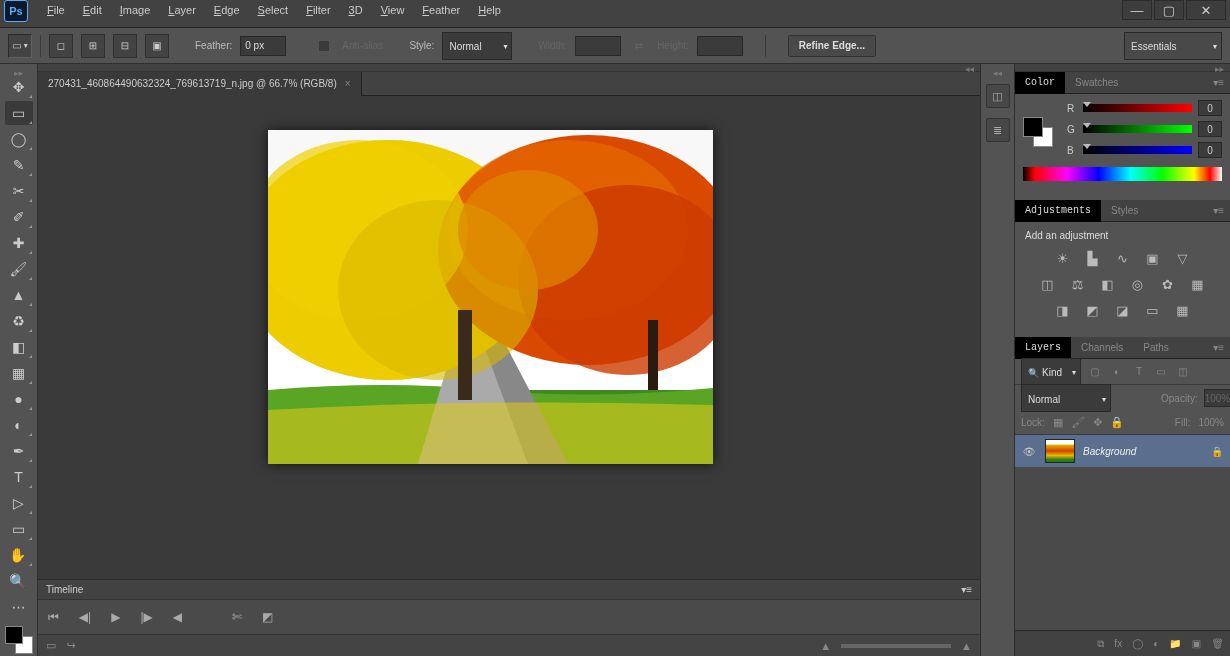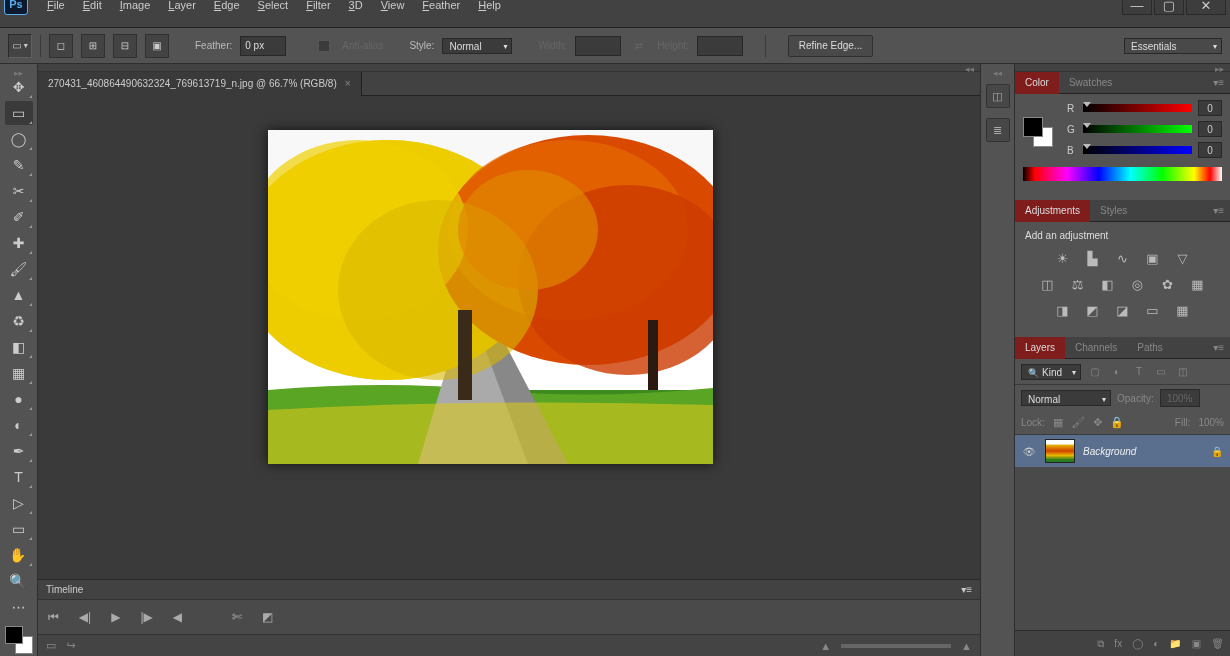--- a/index.html
+++ b/index.html
@@ -1,34 +1,34 @@
 <!DOCTYPE html>
 <html><head>
 <meta charset="utf-8">
 <style>
 * { margin: 0; padding: 0; box-sizing: border-box; font-family: "Segoe UI", Tahoma, sans-serif; user-select: none; }
 body { background: #535353; width: 1230px; height: 656px; overflow: hidden; color: #ccc; font-size: 11px; }
-.menubar { height: 28px; background: #424242; display: flex; align-items: flex-end; padding: 12px 4px; border-bottom: 1px solid #222; }
+.menubar { height: 28px; background: #424242; display: flex; align-items: flex-start; padding: 0 4px; border-bottom: 1px solid #222; }
 .ps-logo { width: 24px; height: 22px; background: #0b1a2e; color: #5badee; font-weight: bold; font-size: 11px; display: flex; align-items: center; justify-content: center; border-radius: 3px; margin-right: 10px; border:1px solid #5badee; }
 .menu-item { padding: 4px 9px; cursor: default; }
 .menu-item:first-letter { text-decoration: underline; }
 .window-controls { margin-left: auto; display: flex; }
 .win-btn { width: 30px; height: 20px; background: #3d3d3d; border: 1px solid #2a2a2a; margin-left: 2px; display: flex; align-items: center; justify-content: center; color: #ccc; font-size: 13px; }
 .win-btn.close { width: 40px; }
 
 .optionsbar { height: 36px; background: #535353; border-bottom: 1px solid #2e2e2e; display: flex; align-items: center; padding: 0 8px; gap: 8px; font-size: 10px; }
 .tool-icon-box { width: 24px; height: 24px; background: #434343; border: 1px solid #303030; display: flex; align-items: center; justify-content: center; }
 .tool-icon-box.d { border-top-color:#2a2a2a; border-left-color:#2a2a2a; border-bottom-color:#606060; border-right-color:#606060;}
 .dd-arrow::after { content: "▾"; margin-left: 2px; font-size: 8px; }
 .lbl { color: #bbb; }
 .numfield { width: 46px; height: 20px; background: #3b3b3b; border: 1px solid #282828; color: #ddd; padding: 0 4px; display: inline-flex; align-items: center; }
-.sel { height: 16px; background: #3b3b3b; border: 1px solid #282828; color: #ddd; padding: 2px 18px 0 6px; display: inline-flex; align-items: center; position: relative; min-width: 70px; }
+.sel { height: 28px; background: #3b3b3b; border: 1px solid #282828; color: #ddd; padding: 2px 18px 0 6px; display: inline-flex; align-items: center; position: relative; min-width: 70px; }
 .sel::after { content: "▾"; position: absolute; right: 4px; font-size: 8px; }
 .chk { width: 12px; height: 12px; border: 1px solid #555; background: #3b3b3b; margin-right: 4px; display: inline-block; vertical-align: middle; }
-.btn { height: 22px; background: #494949; border: 1px solid #303030; color: #ddd; padding: 0 10px; display: inline-flex; align-items: center; border-radius: 2px; }
+.btn { height: 22px; background: #494949; border: 1px solid #303030; color: #ddd; padding: 0 10px; display: inline-flex; align-items: center; border-radius: 2px; font-weight: bold; }
 .vsep { width: 1px; height: 22px; background: #3a3a3a; }
 .essentials { margin-left: auto; }
 .essentials .sel { min-width: 98px; background:#494949; }
 
 .workspace { position: absolute; top: 64px; left: 0; right: 0; bottom: 0; display: flex; }
 
 .toolbar { width: 38px; background: #535353; border-right: 1px solid #2e2e2e; display: flex; flex-direction: column; align-items: center; padding-top: 4px; }
 .toolbar .tb { width: 28px; height: 24px; margin: 1px 0; display: flex; align-items: center; justify-content: center; color: #ccc; font-size: 14px; border-radius: 2px; position: relative;}
 .toolbar .tb.active { background: #3a3a3a; }
 .toolbar .tb .tri { position:absolute; right:1px; bottom:1px; width:0;height:0;border-left:3px solid transparent; border-bottom:3px solid #999;}
@@ -56,21 +56,21 @@
 .cvt-group .btn { border-radius: 3px 0 0 3px; }
 .cvt-group .btn.dd { border-radius: 0 3px 3px 0; border-left:none; padding:0 6px;}
 .tl-foot { height: 22px; background:#444; border-top:1px solid #333; display:flex; align-items:center; padding: 0 8px; gap:10px; color:#888;}
 
 .rightcol { width: 34px; background: #535353; border-left: 1px solid #2e2e2e; display:flex; flex-direction:column; align-items:center; padding-top:4px; gap:10px;}
 .rightcol .ic { width:24px; height:24px; background:#474747; border:1px solid #333; border-radius:2px; display:flex;align-items:center;justify-content:center; color:#aaa; font-size:11px;}
 
 .panels { width: 216px; background: #535353; border-left: 1px solid #2e2e2e; display: flex; flex-direction: column; font-size: 10px; }
 .panel-tabs { height: 22px; background: #424242; display: flex; align-items: center; border-bottom: 1px solid #222; }
 .ptab { padding: 0 10px; height: 22px; display: flex; align-items: center; color: #888; }
-.ptab.active { background: #7f1d1d; color: #ddd; }
+.ptab.active { background: #000000; color: #ddd; font-family: Liberation Mono, monospace; }
 .panel-tabs .menu-ic { margin-left: auto; padding: 0 6px; color:#888;}
 
 .color-panel { padding: 6px 8px 0 8px; }
 .color-row { display: flex; align-items: center; gap: 6px; margin-bottom: 4px; }
 .color-swatch-pair { width: 30px; height: 30px; position: relative; margin-right:8px;}
 .csw-fg { position:absolute; width:20px; height:20px; background:#000; border:1px solid #888; top:0; left:0; z-index:2;}
 .csw-bg { position:absolute; width:20px; height:20px; background:#fff; border:1px solid #888; bottom:0; right:0;}
 .rgb-sliders { flex:1; }
 .rgb-row { display:flex; align-items:center; gap:6px; margin-bottom:5px;}
 .rgb-row .ch { width: 10px; }
@@ -85,21 +85,21 @@
 .adj-panel { padding: 8px 10px 10px 10px; }
 .adj-panel .title { margin-bottom: 8px; color:#ddd; font-weight: normal; }
 .adj-row { display: flex; gap: 10px; margin-bottom: 8px; justify-content: center; }
 .adj-ic { width: 20px; height: 18px; color: #bbb; display:flex; align-items:center; justify-content:center; font-size:13px;}
 
 .layer-panel { flex: 1; display: flex; flex-direction: column; }
 .lp-opts { height: 26px; display: flex; align-items: center; padding: 0 6px; gap: 6px; border-bottom:1px solid #3a3a3a;}
 .lp-opts .sel { min-width: 56px; font-size:10px;}
 .lp-filtic { width:16px; height:16px; color:#888; display:flex; align-items:center; justify-content:center;}
 .lp-row2 { height: 26px; display:flex; align-items:center; padding: 0 6px; gap:6px;}
-.lp-row2 .lbl2 { color:#888;}
+.lp-row2 .lbl2 { color:#888;margin-left:44px;}
 .lp-row2 .sel { min-width: 90px; }
 .lp-row2 .pct { width: 40px; background:#3b3b3b; border:1px solid #2a2a2a; height:18px; display:flex; align-items:center; justify-content:center; color:#666;}
 .lp-row3 { height: 24px; display:flex; align-items:center; padding: 0 6px; gap:8px; color:#888; border-bottom:1px solid #3a3a3a;}
 .lock-ic { font-size:11px;}
 .layer-list { flex:1; background:#4a4a4a; overflow:auto;}
 .layer-item { height: 32px; background:#5a6e8e; display:flex; align-items:center; padding: 0 6px; gap:8px; color:#eee; font-style: italic;}
 .eye { width: 16px; text-align:center; color:#ccc; font-style:normal;}
 .layer-thumb { width: 30px; height: 24px; background: #fff; border:1px solid #222; background: linear-gradient(180deg,#fff 0%,#fff 20%,#e6b800 21%,#d24200 50%,#e6b800 70%,#2a7a1f 90%);}
 .layer-item .lock { margin-left:auto; font-style:normal; color:#ccc;}
 .lp-foot { height: 26px; background:#424242; border-top:1px solid #2a2a2a; display:flex; align-items:center; justify-content:flex-end; padding:0 6px; gap:10px; color:#888;}

